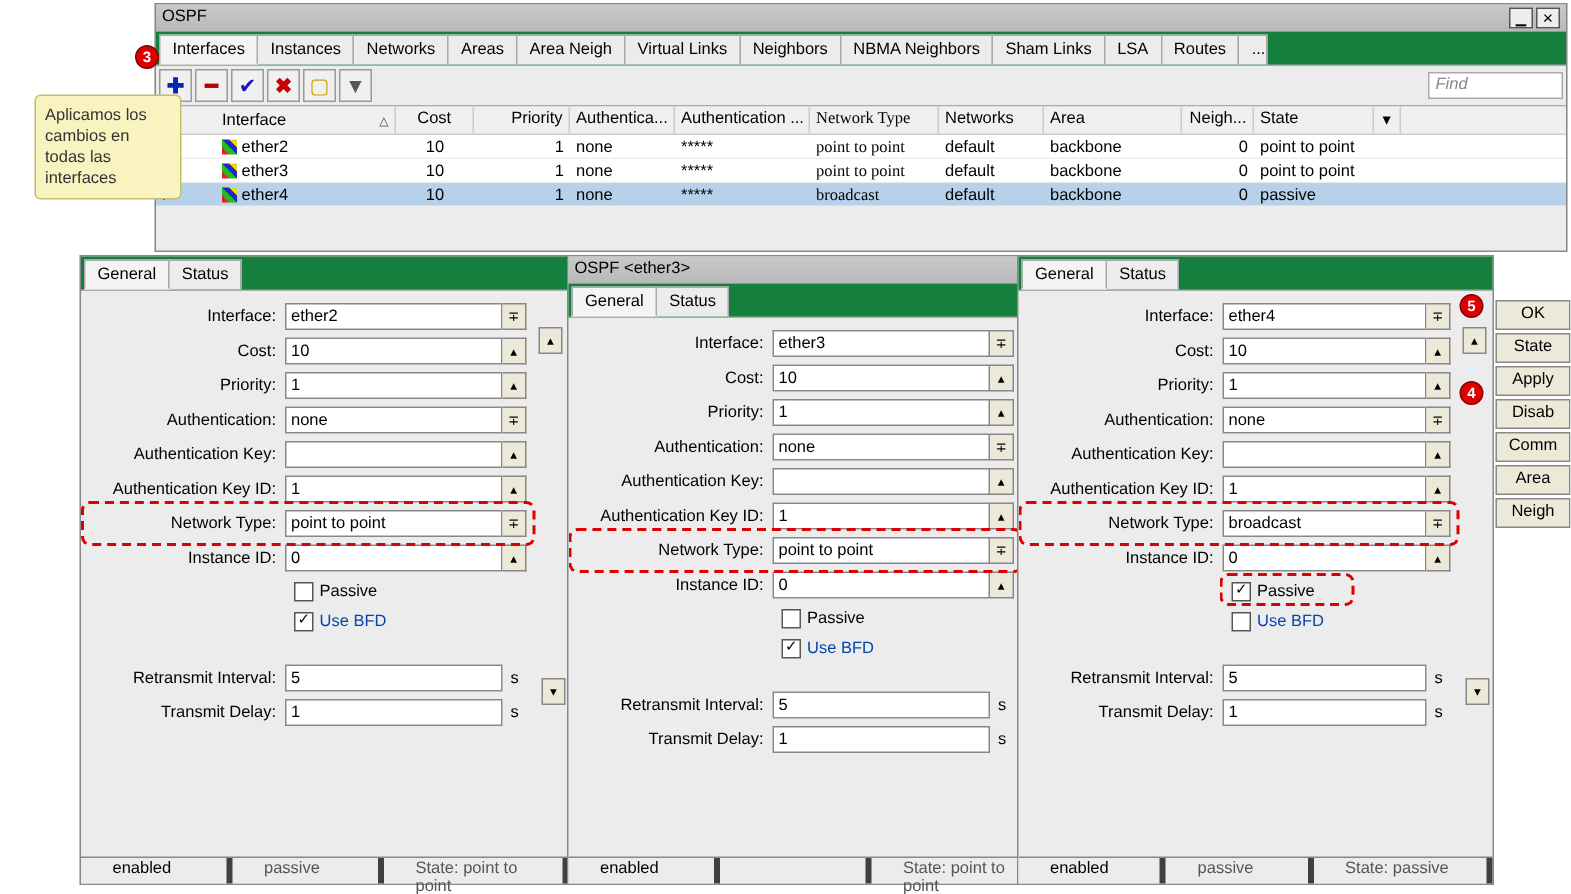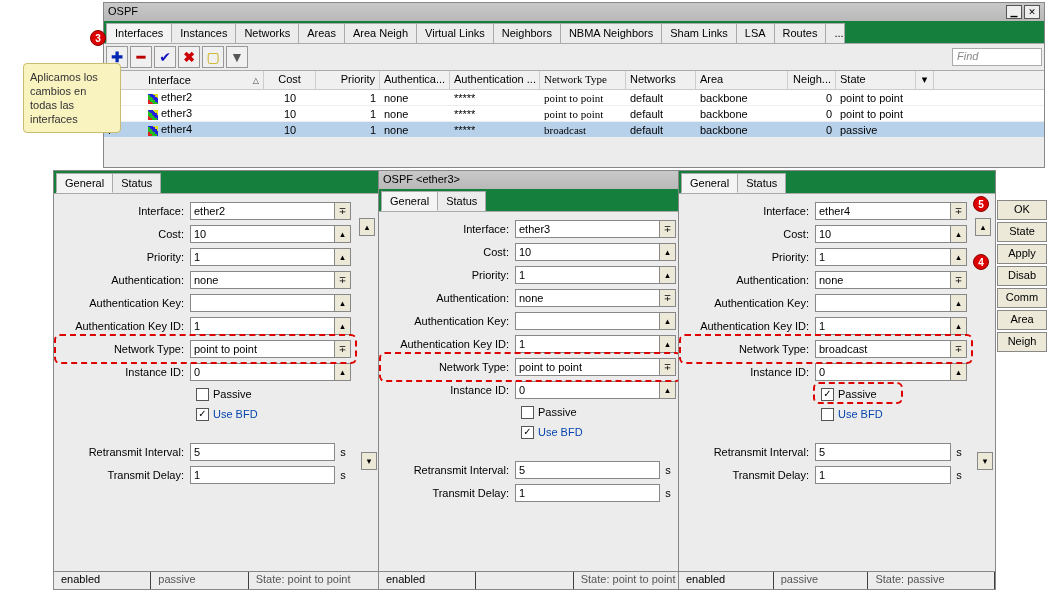--- a/index.html
+++ b/index.html
@@ -47,21 +47,21 @@
   .form-row .inp { flex: 1; height: 18px; border: 1px solid #888; background: #fff; padding: 1px 3px; display: flex; align-items: center; }
   .form-row .sel { width: 16px; height: 18px; border: 1px solid #888; border-left: none; background: #ece9d8; text-align: center; font-size: 9px; line-height: 16px; }
   .form-row .unit { width: 16px; text-align: center; }
   .chk-row { padding-left: 136px; display: flex; align-items: center; height: 18px; margin: 2px 0; }
   .chk { width: 13px; height: 13px; border: 1px solid #555; background: #fff; margin-right: 4px; display: inline-flex; align-items: center; justify-content: center; font-size: 10px; line-height: 1; }
   .chk.on::before { content: "✓"; color: #000; }
   .link { color: #0645ad; }
   
   .highlight-red { border: 2px dashed #d00; border-radius: 6px; position: absolute; pointer-events: none; }
   .statusbar { display: flex; border-top: 1px solid #888; background: #ececec; height: 18px; position: absolute; bottom: 0; left: 0; right: 0; }
-  .sb-cell { border-right: 1px solid #404040; padding: 1px 7px; flex: 1; color: #555; }
+  .sb-cell { border-right: 4px solid #404040; padding: 1px 21px; flex: 1; color: #555; }
   .sb-cell.first { color: #000; }
   
   .btn-panel { position: absolute; top: 24px; right: 0; width: 50px; }
   .btn { border: 1px solid #888; background: #ece9d8; height: 20px; margin-bottom: 2px; text-align: center; padding: 2px; overflow: hidden; white-space: nowrap; }
   
   .note-box { position: absolute; left: 2px; top: 63px; width: 98px; background: #f9f3c0; border: 1px solid #c8bc6e; border-radius: 4px; padding: 6px; font-size: 11px; color: #333; line-height: 14px; margin-left: 21px; }
   
   .num-badge { position: absolute; width: 16px; height: 16px; border-radius: 50%; background: #d00; color: #fff; font-size: 10px; font-weight: bold; display: flex; align-items: center; justify-content: center; border: 1px solid #800; z-index: 50; }
   
   .arrow-btn { width: 16px; height: 18px; border: 1px solid #888; background: #ece9d8; text-align: center; font-size: 9px; line-height: 16px; display: inline-block; }

